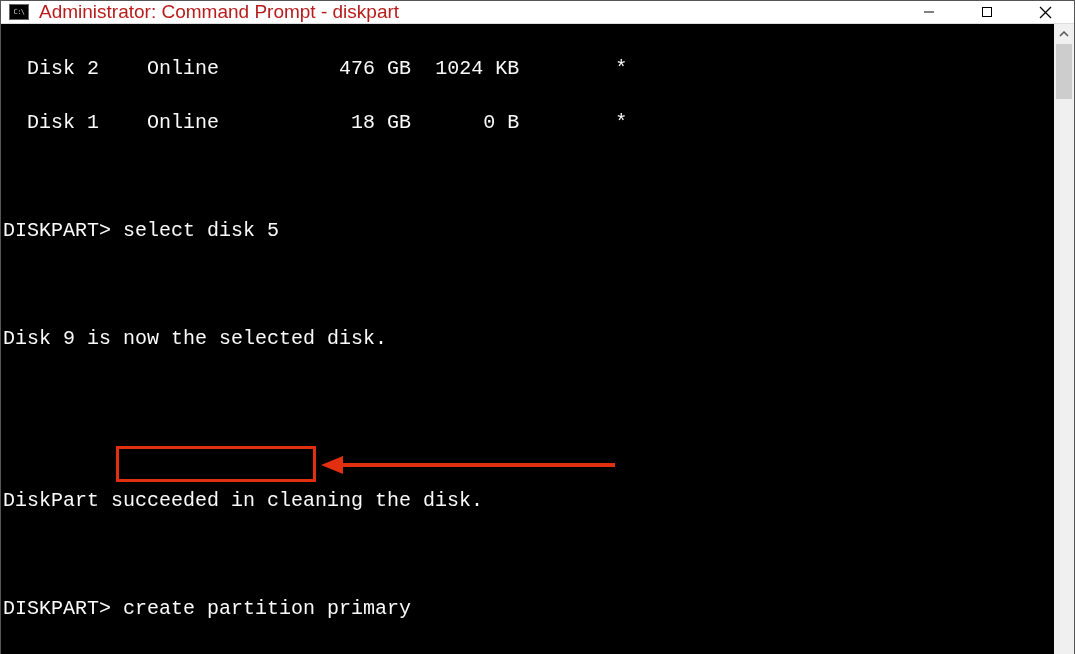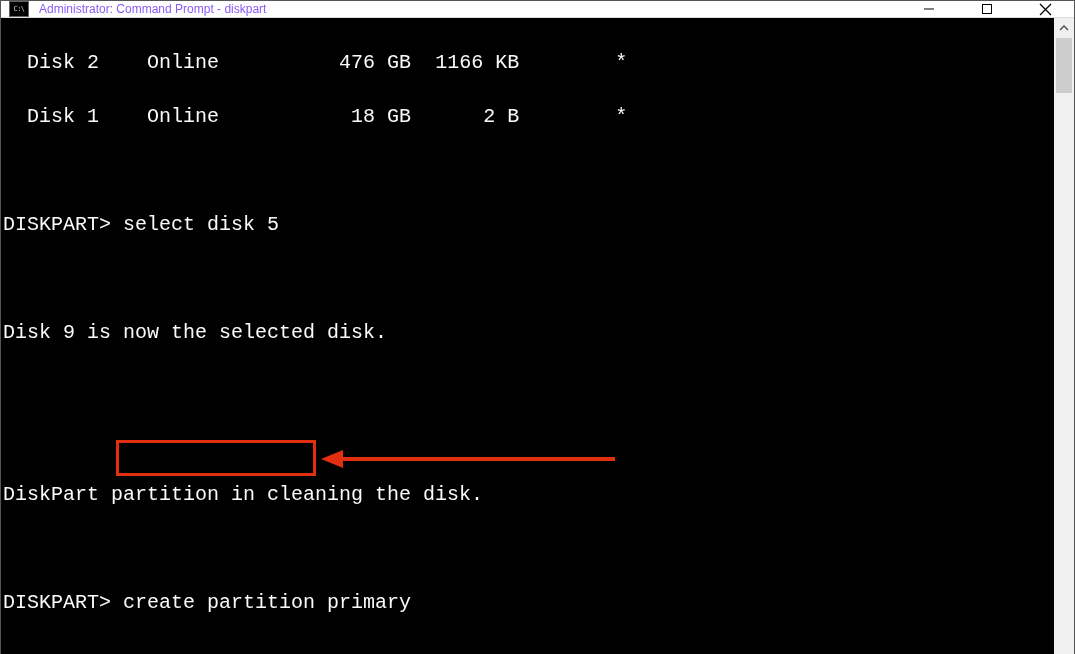--- a/index.html
+++ b/index.html
@@ -36,22 +36,22 @@
       justify-content: center;
       border: 1px solid #666;
     }
     .app-icon-text {
       color: #ccc;
       font-size: 7px;
       font-family: monospace;
       letter-spacing: -0.5px;
     }
     .title-text {
-      font-size: 12px;
-      color: #8b5cf6;
+      font-size: 19px;
+      color: #b91c1c;
       flex: 1;
     }
     .win-controls {
       display: flex;
       height: 100%;
     }
     .win-btn {
       width: 58px;
       height: 100%;
       display: flex;
@@ -141,29 +141,29 @@
         <svg width="13" height="13" viewBox="0 0 13 13">
             <line x1="1" y1="1" x2="12" y2="12" stroke="#000" stroke-width="1.2"></line>
             <line x1="12" y1="1" x2="1" y2="12" stroke="#000" stroke-width="1.2"></line>
           </svg>
       </div>
     </div>
   </div>
 
   <div class="content-wrap">
     <div class="terminal">
-<span class="line">  <span>Disk 2</span>    <span>Online</span>          <span>476 GB</span>  <span>1166 KB</span>        <span>*</span></span>
-<span class="line">  <span>Disk 1</span>    <span>Online</span>           <span>18 GB</span>      <span>2 B</span>        <span>*</span></span>
+<span class="line">  <span>Disk 2</span>    <span>Online</span>          <span>476 GB</span>  <span>1024 KB</span>        <span>*</span></span>
+<span class="line">  <span>Disk 1</span>    <span>Online</span>           <span>18 GB</span>      <span>0 B</span>        <span>*</span></span>
 <span class="line"> </span>
 <span class="line"><span>DISKPART&gt;</span> <span>select disk 5</span></span>
 <span class="line"> </span>
 <span class="line">Disk 9 is now the selected disk.</span>
 <span class="line"> </span>
 <span class="line"> </span>
-<span class="line">DiskPart partition in cleaning the disk.</span>
+<span class="line">DiskPart succeeded in cleaning the disk.</span>
 <span class="line"> </span>
 <span class="line"><span>DISKPART&gt;</span> <span>create partition primary</span></span>
 
 
 
 
 
 
 
 

